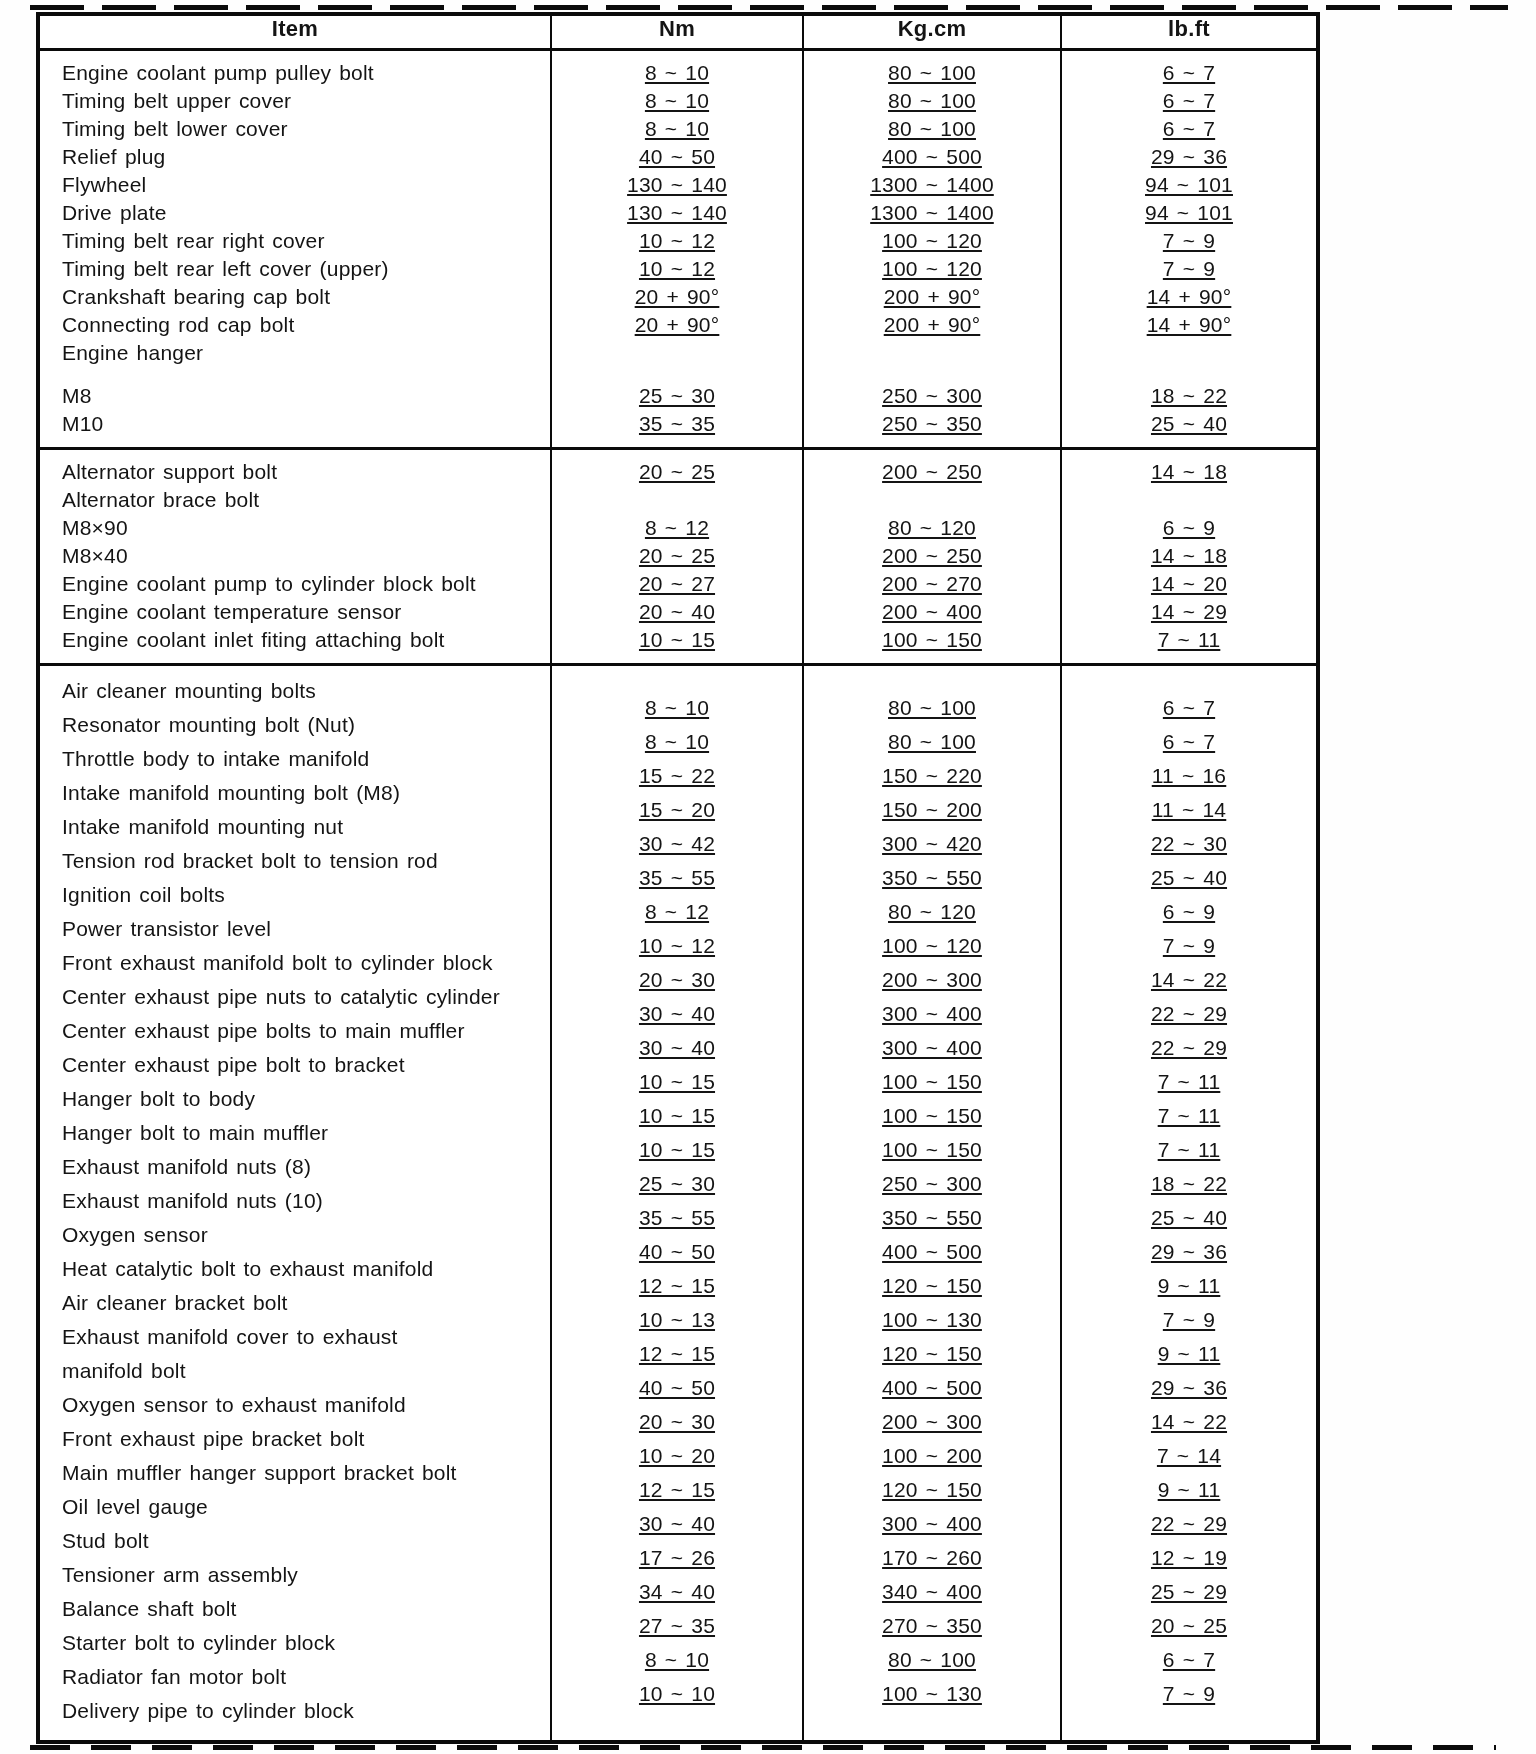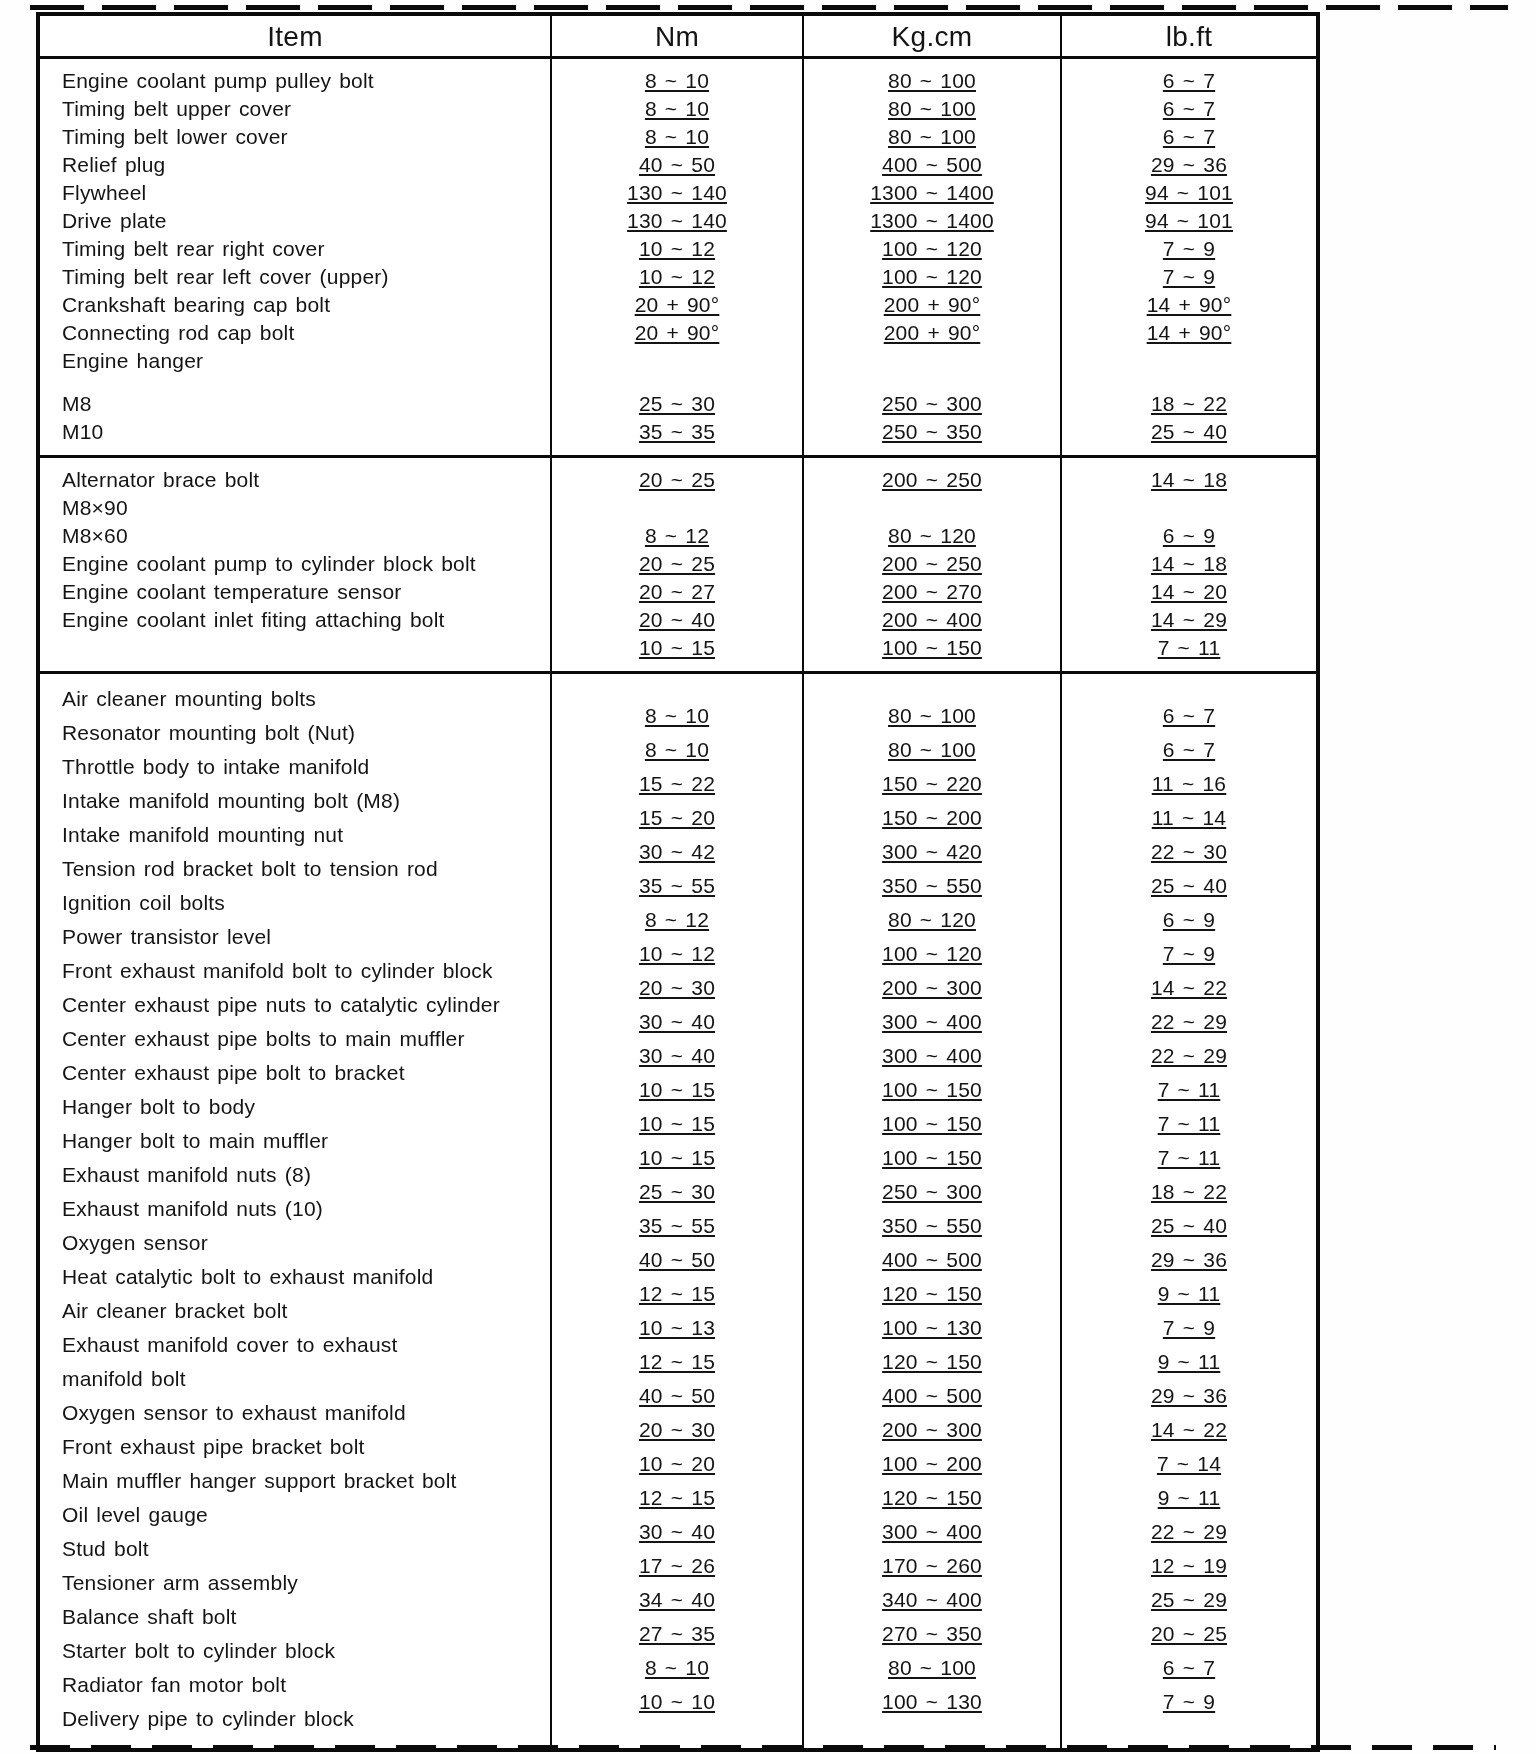--- a/index.html
+++ b/index.html
@@ -28,22 +28,22 @@
     border:4px solid #0a0a0a; background:#ffffff;
     --cols:510px 252px 258px 256px;
     --ink:#0a0a0a;
   }
 
   .header-row {
     display:grid; grid-template-columns:var(--cols);
     border-bottom:3px solid var(--ink);
   }
   .header-cell {
-    font-weight:normal; font-size:28px; line-height:26px;
-    text-align:center; padding:8px 0 6px;
+    font-weight:bold; font-size:22px; line-height:26px;
+    text-align:center; padding:0 0 6px;
     letter-spacing:.3px;
   }
   .header-cell + .header-cell { border-left:2px solid var(--ink); }
 
   .section { display:grid; grid-template-columns:var(--cols); }
   .section.bordered { border-top:3px solid var(--ink); }
   .section .col { padding:8px 0 9px; }
   .section .val-col { border-left:2px solid var(--ink); text-align:center;text-decoration:underline; }
   .section .item-col { text-align:left; }
 
@@ -134,23 +134,24 @@
             <div class="line">14 + 90°</div>
             <div class="line">14 + 90°</div>
             <div class="line"></div>
             <div class="line spacer"></div>
             <div class="line">18 ~ 22</div>
             <div class="line">25 ~ 40</div>
           </div>
         </div>
         <div class="section bordered">
           <div class="col item-col">
+            <div class="line">Alternator support bolt</div>
             <div class="line">Alternator brace bolt</div>
             <div class="line">M8×90</div>
-            <div class="line">M8×60</div>
+            <div class="line">M8×40</div>
             <div class="line">Engine coolant pump to cylinder block bolt</div>
             <div class="line">Engine coolant temperature sensor</div>
             <div class="line">Engine coolant inlet fiting attaching bolt</div>
           </div>
           <div class="col val-col">
             <div class="line">20 ~ 25</div>
             <div class="line"></div>
             <div class="line">8 ~ 12</div>
             <div class="line">20 ~ 25</div>
             <div class="line">20 ~ 27</div>

